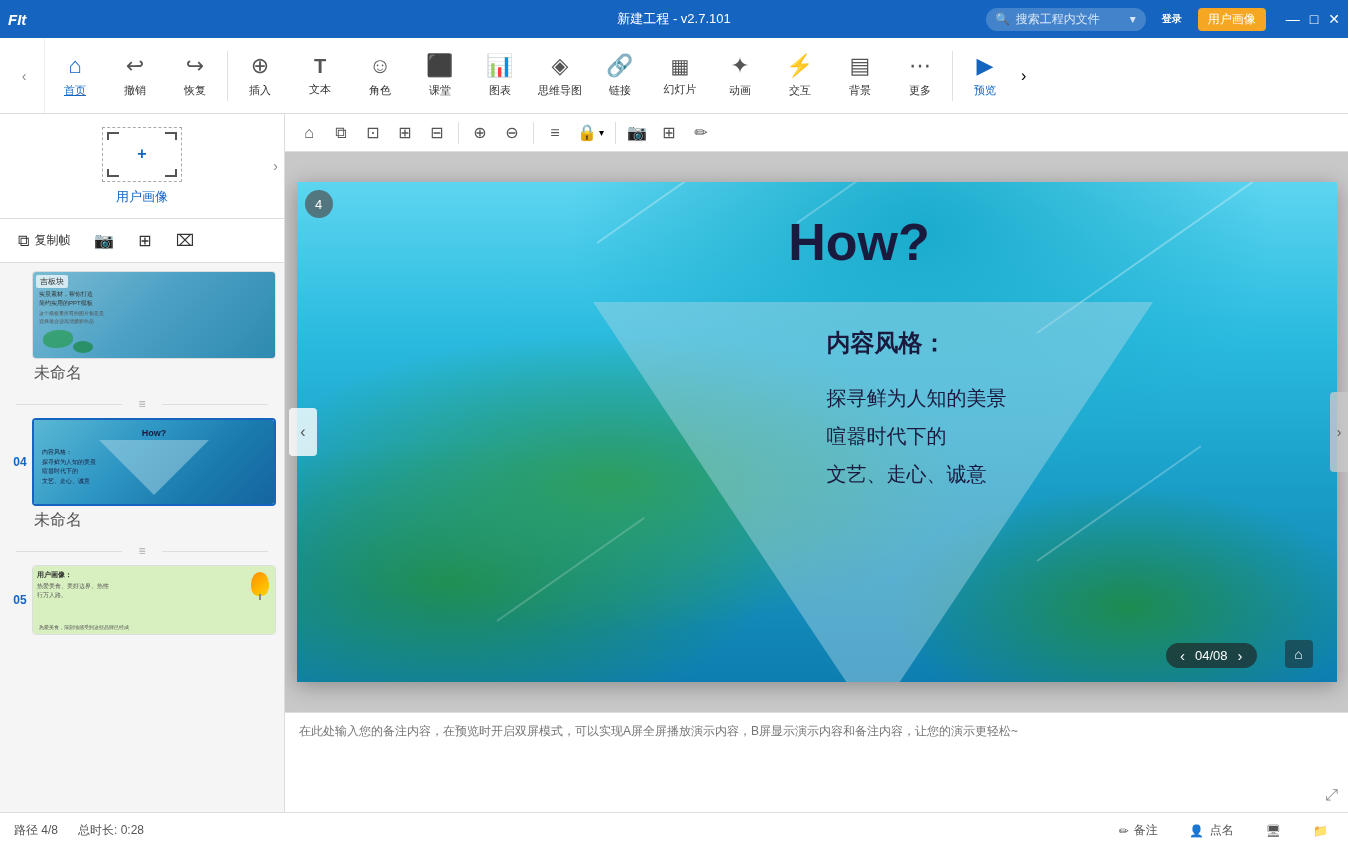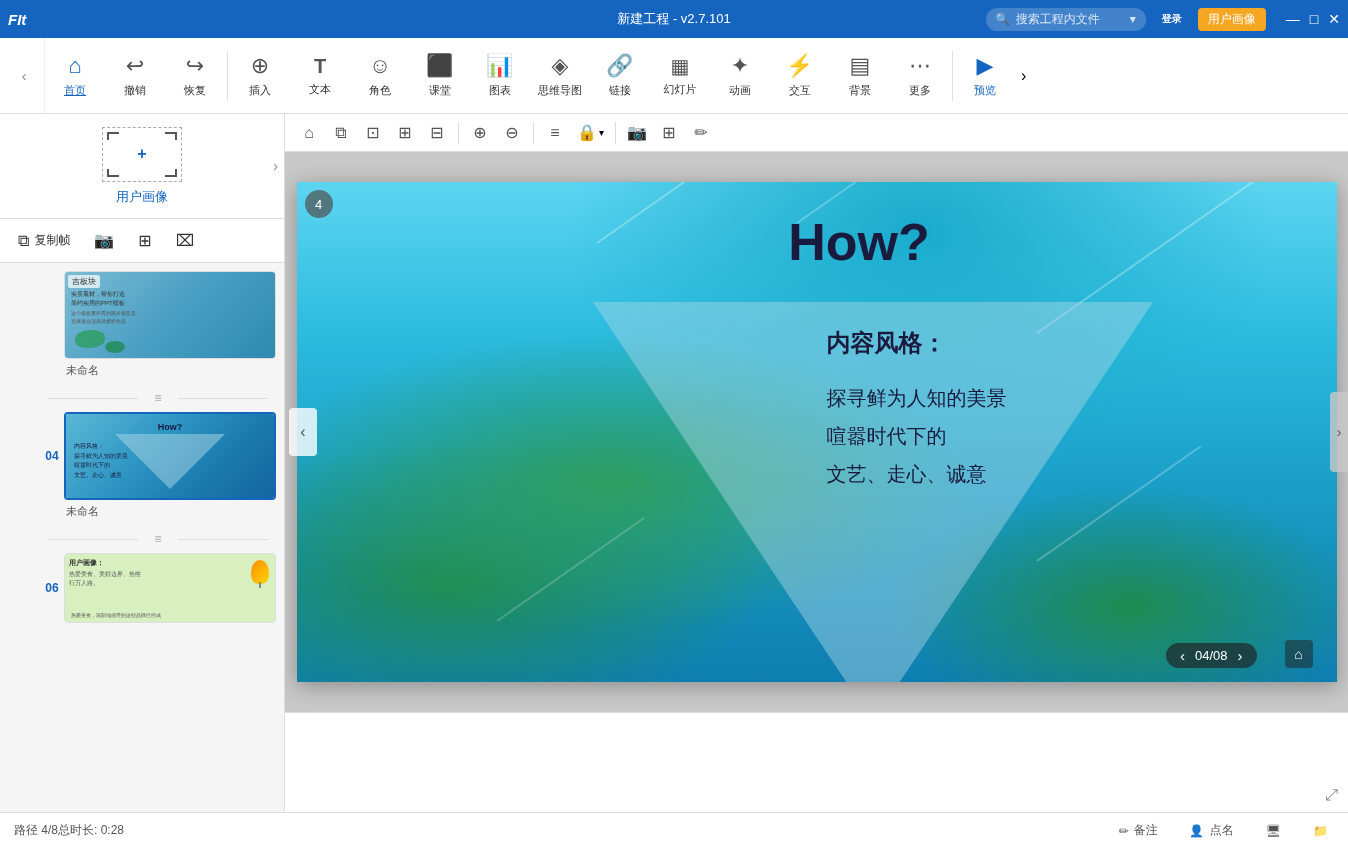--- a/index.html
+++ b/index.html
@@ -231,21 +231,20 @@
       padding: 4px 6px;
       border-radius: 3px;
     }
     #frame-controls .ctrl-icon { font-size: 16px; }
 
     
     #slides-list {
       flex: 1;
       overflow-y: auto;
       padding: 8px;
-      margin-left: 32px;
     }
     .slide-item {
       display: flex;
       align-items: center;
       margin-bottom: 4px;
       position: relative;
     }
     .slide-number {
       width: 24px;
       font-size: 12px;
@@ -260,21 +259,21 @@
       border-radius: 4px;
       overflow: hidden;
       border: 1px solid #ddd;
       cursor: pointer;
       position: relative;
     }
     .slide-thumb.active {
       border: 2px solid #1565c0;
     }
     .slide-name {
-      font-size: 11px;
+      font-size: 16px;
       color: #555;
       margin-left: 26px;
       margin-bottom: 8px;
     }
     .slide-separator {
       height: 24px;
       display: flex;
       align-items: center;
       justify-content: center;
       margin: 2px 0;
@@ -590,20 +589,21 @@
       display: flex;
       align-items: center;
       padding: 0 14px;
       font-size: 12px;
       color: #555;
       flex-shrink: 0;
       justify-content: space-between;
     }
     #statusbar .status-left {
       display: flex;
+      gap: 20px;
     }
     #statusbar .status-right {
       display: flex;
       gap: 20px;
       align-items: center;
     }
     .status-btn {
       display: flex;
       align-items: center;
       gap: 5px;
@@ -800,21 +800,21 @@
         <div style="display:flex;align-items:center;justify-content:center;width:100%">
           <div style="flex:1;height:1px;background:#ddd;margin:0 8px"></div>
           <div class="slide-add-btn">
             <span style="font-size:12px;color:#aaa">≡</span>
           </div>
           <div style="flex:1;height:1px;background:#ddd;margin:0 8px"></div>
         </div>
       </div>
 
       <div class="slide-item">
-        <div class="slide-number">06</div>
+        <div class="slide-number">05</div>
         <div class="slide-thumb" style="height:70px">
           <div class="thumb-5" style="width:100%;height:100%;background:#d8efc0;display:flex;align-items:flex-start;padding:4px;position:relative">
             <div style="z-index:2;position:relative">
               <div style="font-size:7px;font-weight:bold;color:#333;margin-bottom:2px">用户画像：</div>
               <div style="font-size:6px;color:#555;line-height:1.5">热爱美食、美好边界、热性</div>
               <div style="font-size:6px;color:#555">行万人路。</div>
             </div>
             <div style="position:absolute;top:6px;right:6px;z-index:2">
               <div style="width:18px;height:24px;background:linear-gradient(135deg,#ff8c00,#ffd700);border-radius:50% 50% 40% 40%;position:relative">
                 <div style="position:absolute;bottom:-4px;left:50%;transform:translateX(-50%);width:2px;height:6px;background:#888"></div>
@@ -894,20 +894,21 @@
           <span class="counter-arrow">›</span>
         </div>
 
       </div>
 
       <div class="canvas-nav-right">›</div>
 
     </div>
 
     <div id="notes-area">
+      <textarea placeholder="在此处输入您的备注内容，在预览时开启双屏模式，可以实现A屏全屏播放演示内容，B屏显示演示内容和备注内容，让您的演示更轻松~" style=""></textarea>
       <span class="notes-expand">⤢</span>
     </div>
 
   </div>
 
 </div>
 
 <div id="statusbar">
   <div class="status-left">
     <span>路径 4/8</span>

